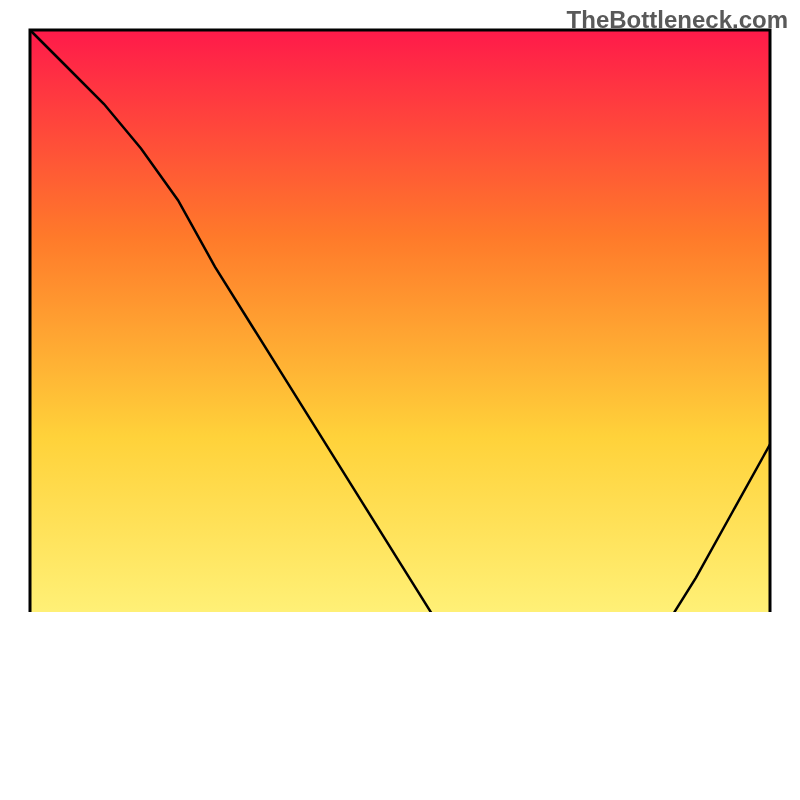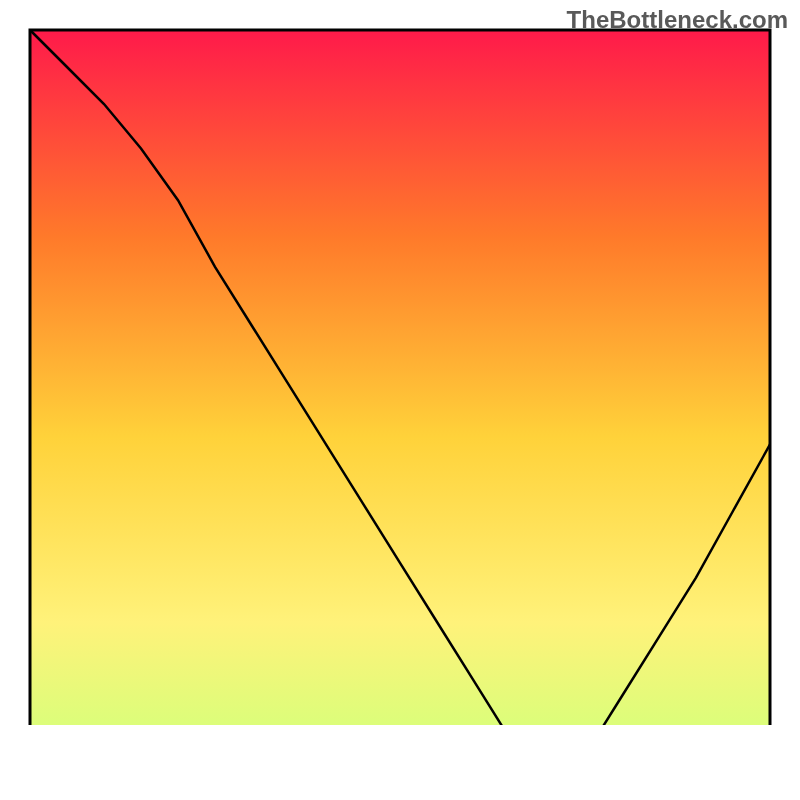--- a/index.html
+++ b/index.html
@@ -5,21 +5,21 @@
   body {
     margin: 0;
     padding: 0;
     width: 800px;
     height: 800px;
     background: #ffffff;
     font-family: Arial, sans-serif;
   }
   .container {
     width: 800px;
-    height: 725px;
+    height: 612px;
     position: relative;
     overflow: hidden;
   }
   .watermark {
     position: absolute;
     top: 6px;
     right: 12px;
     font-size: 24px;
     font-weight: bold;
     color: #595959;

